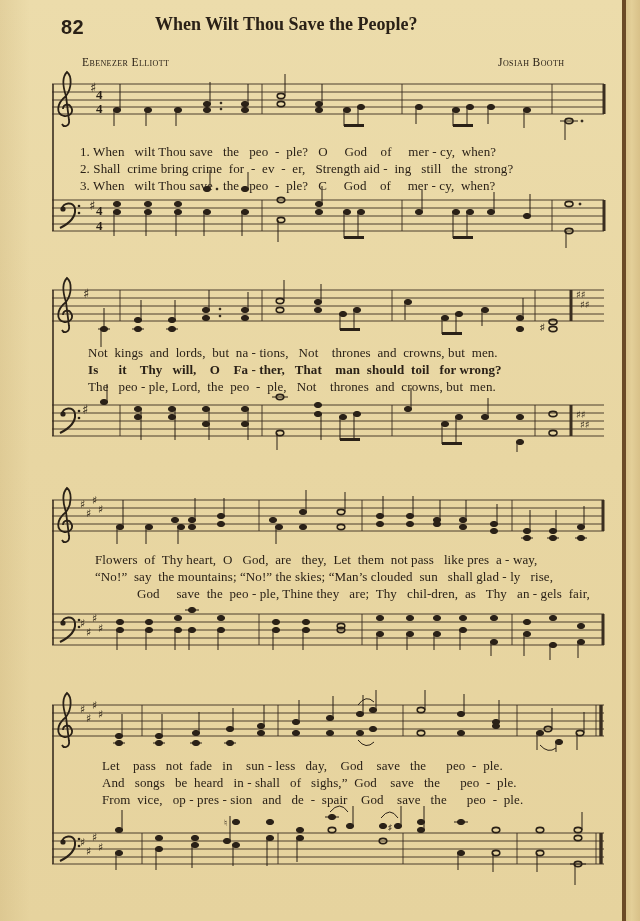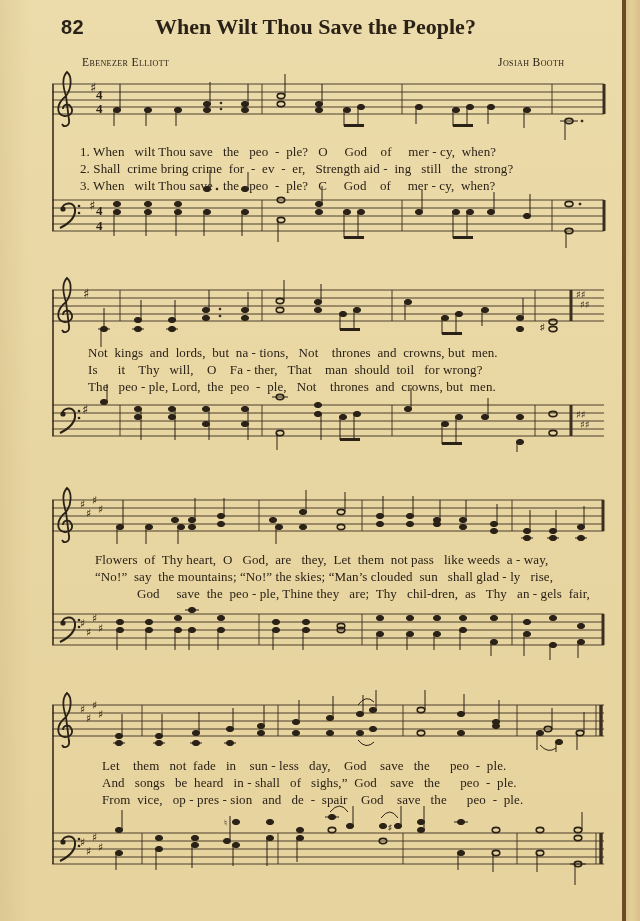--- a/index.html
+++ b/index.html
@@ -21,21 +21,21 @@
   }
   .page-edge2 {
     position:absolute; top:0; bottom:0; left:626px; width:14px;
     background:linear-gradient(90deg,#d9c38c,#e3cf98 40%,#d8c189);
   }
   .hymn-number {
     position:absolute; left:61px; top:16px; font-size:20px; font-weight:bold;
     font-family:"Liberation Sans", sans-serif; letter-spacing:0.5px;
   }
   .hymn-title {
-    position:absolute; left:155px; top:14px; font-size:22px; font-weight:bold;
+    position:absolute; left:155px; top:14px; font-size:18px; font-weight:bold;
     font-family:"Liberation Serif", serif;
   }
   .credit {
     position:absolute; top:56px; font-size:11.5px; font-variant:small-caps;
     letter-spacing:0.4px;
   }
   .credit.left { left:82px; }
   .credit.right { left:498px; }
   svg.score { position:absolute; left:0; top:0; }
   .lyric-line {
@@ -607,22 +607,22 @@
       <line x1="570" y1="864" x2="586" y2="864"></line>
       <line x1="575" y1="864" x2="575" y2="885"></line>
   </g>
 </svg>
 
 <div class="lyric-line" style="left:80px; top:144px;">1. When   wilt Thou save   the   peo  -  ple?   O     God    of     mer - cy,  when?</div>
 <div class="lyric-line" style="left:80px; top:161px;">2. Shall  crime bring crime  for  -  ev  -  er,   Strength aid -  ing   still   the  strong?</div>
 <div class="lyric-line" style="left:80px; top:178px;">3. When   wilt Thou save   the   peo  -  ple?   C     God    of     mer - cy,  when?</div>
 
 <div class="lyric-line" style="left:88px; top:345px;">Not  kings  and  lords,  but  na - tions,   Not    thrones  and  crowns, but  men.</div>
-<div class="lyric-line" style="left:88px; top:362px;">Is      it    Thy   will,    O    Fa - ther,   That    man  should  toil   for wrong?</div>
+<div class="lyric-line" style="left:88px; top:362px;font-weight:bold;">Is      it    Thy   will,    O    Fa - ther,   That    man  should  toil   for wrong?</div>
 <div class="lyric-line" style="left:88px; top:379px;">The   peo - ple, Lord,  the  peo  -  ple,   Not    thrones  and  crowns, but  men.</div>
 
-<div class="lyric-line" style="left:95px; top:552px;">Flowers  of  Thy heart,  O   God,  are   they,  Let  them  not pass   like weeds  a - way,</div>
+<div class="lyric-line" style="left:95px; top:552px;">Flowers  of  Thy heart,  O   God,  are   they,  Let  them  not pass   like pres  a - way,</div>
 <div class="lyric-line" style="left:95px; top:569px;">“No!”  say  the mountains; “No!” the skies; “Man’s clouded  sun   shall glad - ly   rise,</div>
 <div class="lyric-line" style="left:95px; top:586px;margin-left:42px;">God     save  the  peo - ple, Thine they   are;  Thy   chil-dren,  as   Thy   an - gels  fair,</div>
 
-<div class="lyric-line" style="left:102px; top:758px;">Let    them   not  fade   in    sun - less   day,    God    save   the      peo  -  ple.</div>
+<div class="lyric-line" style="left:102px; top:758px;">Let    pass   not  fade   in    sun - less   day,    God    save   the      peo  -  ple.</div>
 <div class="lyric-line" style="left:102px; top:775px;">And   songs   be  heard   in - shall   of   sighs,”  God    save   the      peo  -  ple.</div>
 <div class="lyric-line" style="left:102px; top:792px;">From  vice,   op - pres - sion   and   de  -  spair    God    save   the      peo  -  ple.</div>
 
 </body></html>

